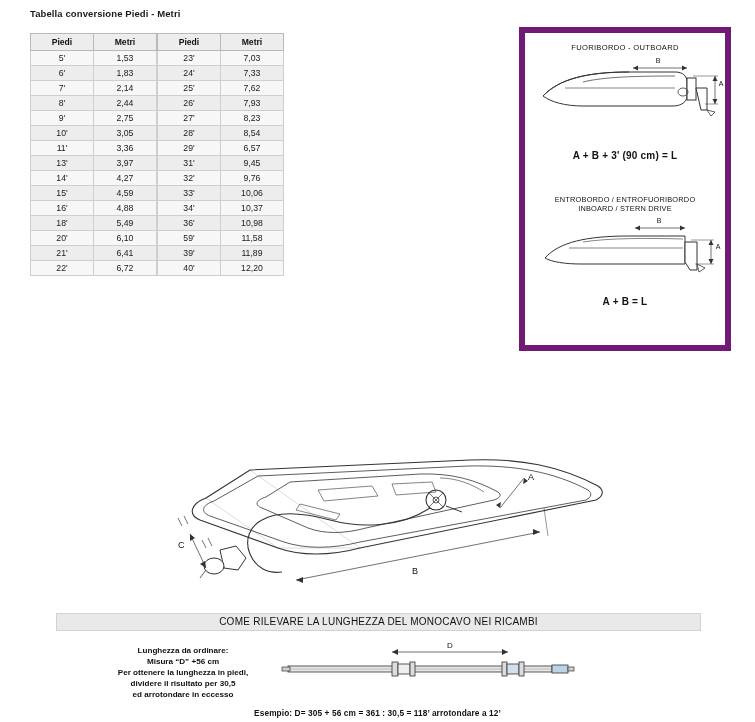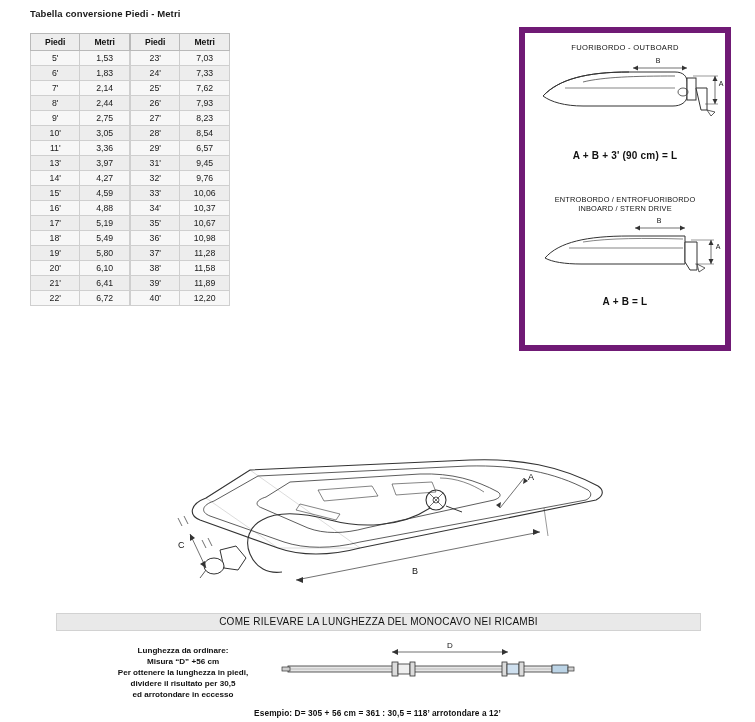--- a/index.html
+++ b/index.html
@@ -28,21 +28,21 @@
 
   
   .table-wrap {
     position: absolute;
     left: 30px;
     top: 33px;
     width: 218px;
   }
   table.conv {
     border-collapse: collapse;
-    width: 200px;
+    width: 254px;
     font-size: 8.7px;
   }
   table.conv th {
     background: #ededed;
     font-weight: bold;
     font-size: 8.6px;
     padding: 3px 0 3px 0;
     border: 1px solid #b9b9b9;
     text-align: center;
     color: #111;
@@ -265,45 +265,31 @@
           <td>10,06</td>
         </tr>
         <tr>
           <td>16'</td>
           <td>4,88</td>
           <td class="gap"></td>
           <td>34'</td>
           <td>10,37</td>
         </tr>
         <tr>
-          <td>17'</td>
-          <td>5,19</td>
-          <td class="gap"></td>
-          <td>35'</td>
-          <td>10,67</td>
-        </tr>
-        <tr>
           <td>18'</td>
           <td>5,49</td>
           <td class="gap"></td>
           <td>36'</td>
           <td>10,98</td>
         </tr>
         <tr>
-          <td>19'</td>
-          <td>5,80</td>
-          <td class="gap"></td>
-          <td>37'</td>
-          <td>11,28</td>
-        </tr>
-        <tr>
           <td>20'</td>
           <td>6,10</td>
           <td class="gap"></td>
-          <td>38'</td>
+          <td>59'</td>
           <td>11,58</td>
         </tr>
         <tr>
           <td>21'</td>
           <td>6,41</td>
           <td class="gap"></td>
           <td>39'</td>
           <td>11,89</td>
         </tr>
         <tr>

